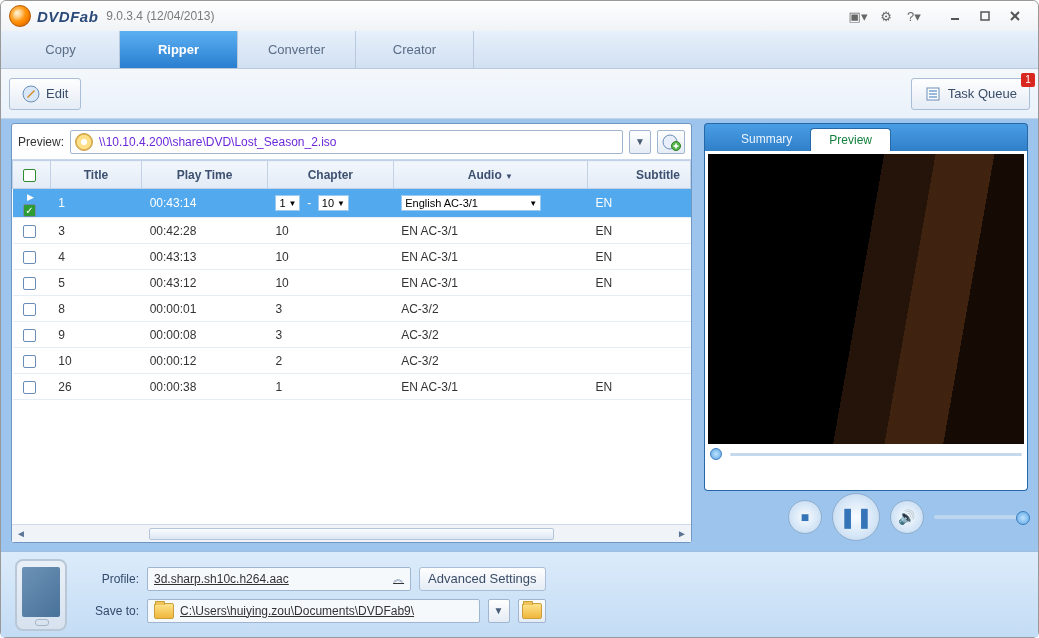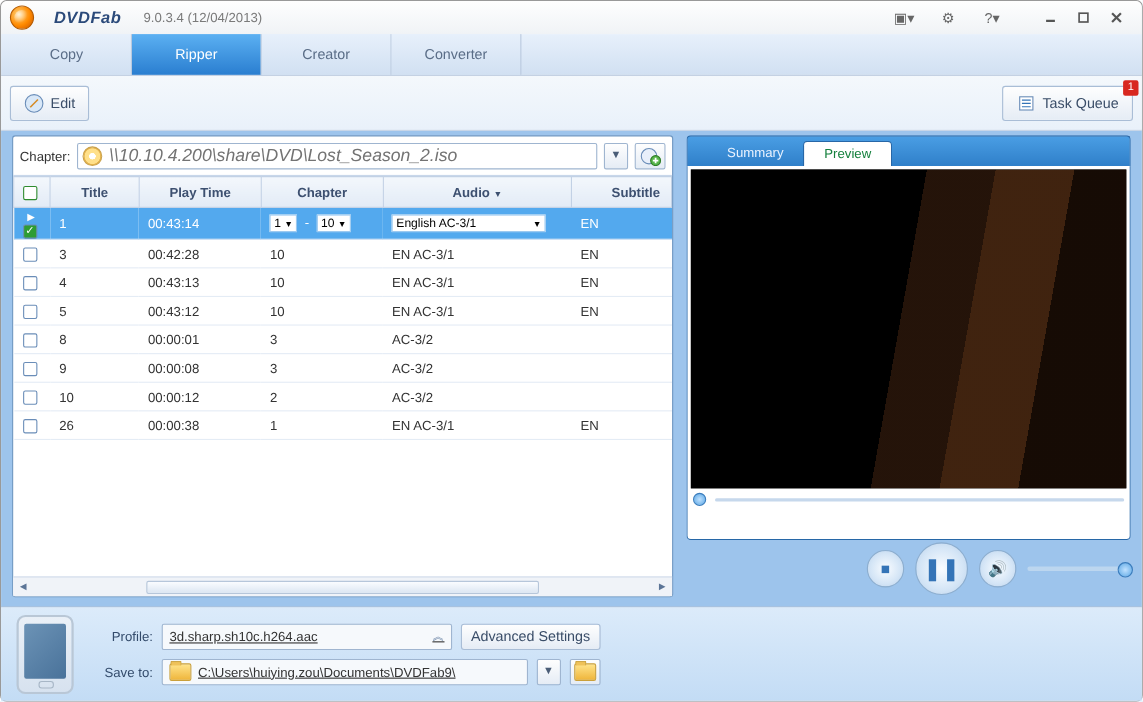--- a/index.html
+++ b/index.html
@@ -1,66 +1,66 @@
 <!DOCTYPE html>
 <html><head>
 <meta charset="utf-8">
 <style>
 * { box-sizing: border-box; margin: 0; padding: 0; font-family: Arial, sans-serif; }
 body { background: #fff; width: 1039px; height: 638px; overflow: hidden; }
 
 .window { width: 1039px; height: 638px; background: linear-gradient(#fdfdfd, #f5f8fb); border: 1px solid #999; border-radius: 6px; display: flex; flex-direction: column; }
 
-.titlebar { height: 30px; display: flex; align-items: center; padding: 0 8px; background: linear-gradient(#fefefe, #f0f3f6); border-radius: 6px 6px 0 0; gap: 12px; }
+.titlebar { height: 30px; display: flex; align-items: center; padding: 0 8px; background: linear-gradient(#fefefe, #f0f3f6); border-radius: 6px 6px 0 0; }
 .logo { width: 22px; height: 22px; background: radial-gradient(circle at 35% 35%, #ffd27a 0%, #ff8a00 55%, #c65200 100%); border-radius: 50%; border: 1px solid #b35a00; margin-right: 6px; position: relative; }
 .logo::after { content: ""; position: absolute; inset: 3px; border-radius: 50%; background: radial-gradient(circle at 30% 30%, rgba(255,255,255,.7), transparent 55%); }
 .app-name { font-size: 15px; font-weight: bold; font-style: italic; color: #2b4a7a; letter-spacing: .5px; margin-right: 8px; }
 .version { font-size: 12px; color: #7a7a7a; }
 .titlebar-spacer { flex: 1; }
 .tb-icon { width: 24px; height: 22px; display: inline-flex; align-items: center; justify-content: center; color: #666; font-size: 13px; cursor: pointer; margin: 0 2px; }
 .win-btns { display: flex; gap: 0; margin-left: 12px; }
 .win-btn { width: 30px; height: 20px; display: flex; align-items: center; justify-content: center; color: #555; cursor: pointer; border-radius: 2px; }
 .win-btn svg { width: 12px; height: 12px; }
 
 .tabs-main { height: 38px; display: flex; align-items: stretch; background: linear-gradient(#e7f0fb, #d1e0f2); border-bottom: 1px solid #b8c8dd; padding: 0 1px; }
 .tab-main { width: 118px; display: flex; align-items: center; justify-content: center; font-size: 13px; color: #5a6d87; border-right: 1px solid #b9c9de; cursor: pointer; background: linear-gradient(#e7f0fb, #d1e0f2); }
-.tab-main.active { background: linear-gradient(#5bb0f2, #2a7ed0); color: #fff; font-weight: normal; }
+.tab-main.active { background: linear-gradient(#5bb0f2, #2a7ed0); color: #fff; font-weight: bold; }
 
 .toolbar { height: 50px; display: flex; align-items: center; padding: 0 8px; background: linear-gradient(#f4f8fc, #e9f1fa); border-bottom: 1px solid #c4d3e6; position: relative; }
 .btn { height: 32px; border: 1px solid #a9bdd6; border-radius: 3px; background: linear-gradient(#fefefe, #e5ecf5); display: inline-flex; align-items: center; padding: 0 12px; font-size: 13px; color: #3a4d68; cursor: pointer; gap: 6px; }
 .tool-icon { width: 18px; height: 18px; display: inline-flex; align-items: center; justify-content: center; }
 .badge { position: absolute; top: -6px; right: -6px; background: #d8271f; color: #fff; font-size: 10px; width: 14px; height: 14px; display: flex; align-items: center; justify-content: center; border-radius: 2px; }
 
 .content { flex: 1; display: flex; gap: 12px; padding: 4px 10px 8px 10px; background: #9dc4ec; }
 
 .left { flex: 1; display: flex; flex-direction: column; background: #fff; border: 1px solid #6f97c1; border-radius: 3px; }
 .source-row { height: 36px; display: flex; align-items: center; padding: 0 6px; gap: 6px; border-bottom: 1px solid #c8d7ea; }
 .source-label { font-size: 12px; color: #333; }
 .source-input-wrap { flex: 1; height: 24px; border: 1px solid #9fb5d0; border-radius: 2px; display: flex; align-items: center; padding: 0 4px; background: #fff; }
 .disc-icon { width: 18px; height: 18px; border-radius: 50%; border: 1px solid #c9a24d; background: radial-gradient(circle, #fff 0 25%, #ffe08a 28% 60%, #e7b54e 65% 100%); margin-right: 6px; }
-.source-input { flex: 1; border: none; outline: none; font-size: 16px; color: #737373; font-style: italic; }
+.source-input { flex: 1; border: none; outline: none; font-size: 12px; color: #6d28d9; }
 .dd-btn { width: 22px; height: 24px; border: 1px solid #9fb5d0; border-radius: 2px; background: linear-gradient(#fefefe, #e5ecf5); display: flex; align-items: center; justify-content: center; font-size: 10px; color: #4a5d77; cursor: pointer; }
 
 table.titles { width: 100%; border-collapse: collapse; font-size: 12px; }
 table.titles th { height: 28px; background: linear-gradient(#f3f7fc, #e2ebf6); border: 1px solid #c2d1e5; color: #3d5070; font-weight: bold; padding: 0 6px; text-align: center; }
 table.titles td { height: 26px; border-bottom: 1px solid #e4ecf5; padding: 0 8px; color: #333; }
 table.titles tr.sel td { background: #53a9ee; color: #fff; }
 .chk { width: 13px; height: 13px; border: 1px solid #6a8db8; border-radius: 2px; display: inline-block; vertical-align: middle; margin-right: 4px; background: #fff; }
 .chk.on { background: #2e9c34; }
 .chk.on::after { content: "✓"; color: #fff; font-size: 10px; line-height: 11px; display: block; text-align: center; }
 .mini-dd { border: 1px solid #fff; background: #fff; color: #000; font-size: 11px; padding: 1px 3px; display: inline-flex; align-items: center; gap: 3px; }
 tr.sel .mini-dd { border-color: #9cc9f0; }
 .tri { font-size: 8px; }
 
 .table-scroll { flex: 1; overflow: auto; }
 .hscroll { height: 18px; background: #f0f3f8; border-top: 1px solid #cfdbe9; display: flex; align-items: center; justify-content: space-between; padding: 0 2px; }
 .hscroll .thumb { width: 60%; height: 12px; background: linear-gradient(#fafcff,#dce6f2); border: 1px solid #b6c6da; border-radius: 2px; margin: 0 auto; }
 .hscroll .arr { width: 14px; text-align: center; font-size: 10px; color: #5c7597; }
 
-.right { width: 404px; display: flex; flex-direction: column; }
+.right { width: 324px; display: flex; flex-direction: column; }
 .preview-tabs { height: 28px; display: flex; align-items: flex-end; gap: 0; padding-left: 18px; background: linear-gradient(#4a9ee4,#2f7fc9); border-radius: 4px 4px 0 0; border: 1px solid #2767a7; border-bottom: none; }
 .ptab { height: 24px; padding: 0 18px; display: flex; align-items: center; font-size: 12px; border-radius: 4px 4px 0 0; cursor: pointer; color: #eaf3ff; }
 .ptab.active { background: #fff; color: #15803d; border: 1px solid #2767a7; border-bottom: 1px solid #fff; margin-bottom: -1px; }
 .preview-pane { flex: 1; background: #fff; border: 1px solid #2767a7; border-top: none; border-radius: 0 0 4px 4px; padding: 3px; }
 .video { width: 100%; height: 290px; background: #000; position: relative; overflow: hidden; }
 .video::after { content: ""; position: absolute; inset: 0; background:
   linear-gradient(100deg, #000 0 48%, #2b170b 48% 62%, #4b2912 62% 78%, #1a0d05 78% 100%);
   opacity: .85;
 }
 .seek-row { height: 20px; display: flex; align-items: center; gap: 8px; padding: 4px 2px; }
@@ -115,22 +115,22 @@
             <line x1="2" y1="2" x2="10" y2="10" stroke="currentColor" stroke-width="2"></line>
             <line x1="10" y1="2" x2="2" y2="10" stroke="currentColor" stroke-width="2"></line>
           </svg>
         </div>
     </div>
   </div>
 
   <div class="tabs-main" id="mainTabs">
       <div class="tab-main">Copy</div>
       <div class="tab-main active">Ripper</div>
+      <div class="tab-main">Converter</div>
       <div class="tab-main">Creator</div>
-      <div class="tab-main">Converter</div>
     </div>
 
   <div class="toolbar">
     <div class="btn">
       <span class="tool-icon">
         <svg width="18" height="18">
             <circle cx="9" cy="9" r="8" fill="#d9e8f8" stroke="#6a8db8"></circle>
             <path d="M5 12 L12 5 L13 6 L6 13 Z" fill="#d68a23"></path>
           </svg>
       </span>
@@ -147,21 +147,21 @@
           </svg>
       </span>
       <span>Task Queue</span>
       <span class="badge">1</span>
     </div>
   </div>
 
   <div class="content">
     <div class="left">
       <div class="source-row">
-        <span class="source-label">Chapter:</span>
+        <span class="source-label">Preview:</span>
         <div class="source-input-wrap">
           <span class="disc-icon"></span>
           <input class="source-input" value="\\10.10.4.200\share\DVD\Lost_Season_2.iso" style="">
         </div>
         <div class="dd-btn">▼</div>
         <div class="dd-btn" style="width:28px">
           <svg width="20" height="18">
               <circle cx="9" cy="9" r="7" fill="#e8effa" stroke="#6a8db8"></circle>
               <circle cx="15" cy="13" r="4.5" fill="#57b54a" stroke="#2e7d26"></circle>
               <line x1="15" y1="10.5" x2="15" y2="15.5" stroke="#fff" stroke-width="1.6"></line>

